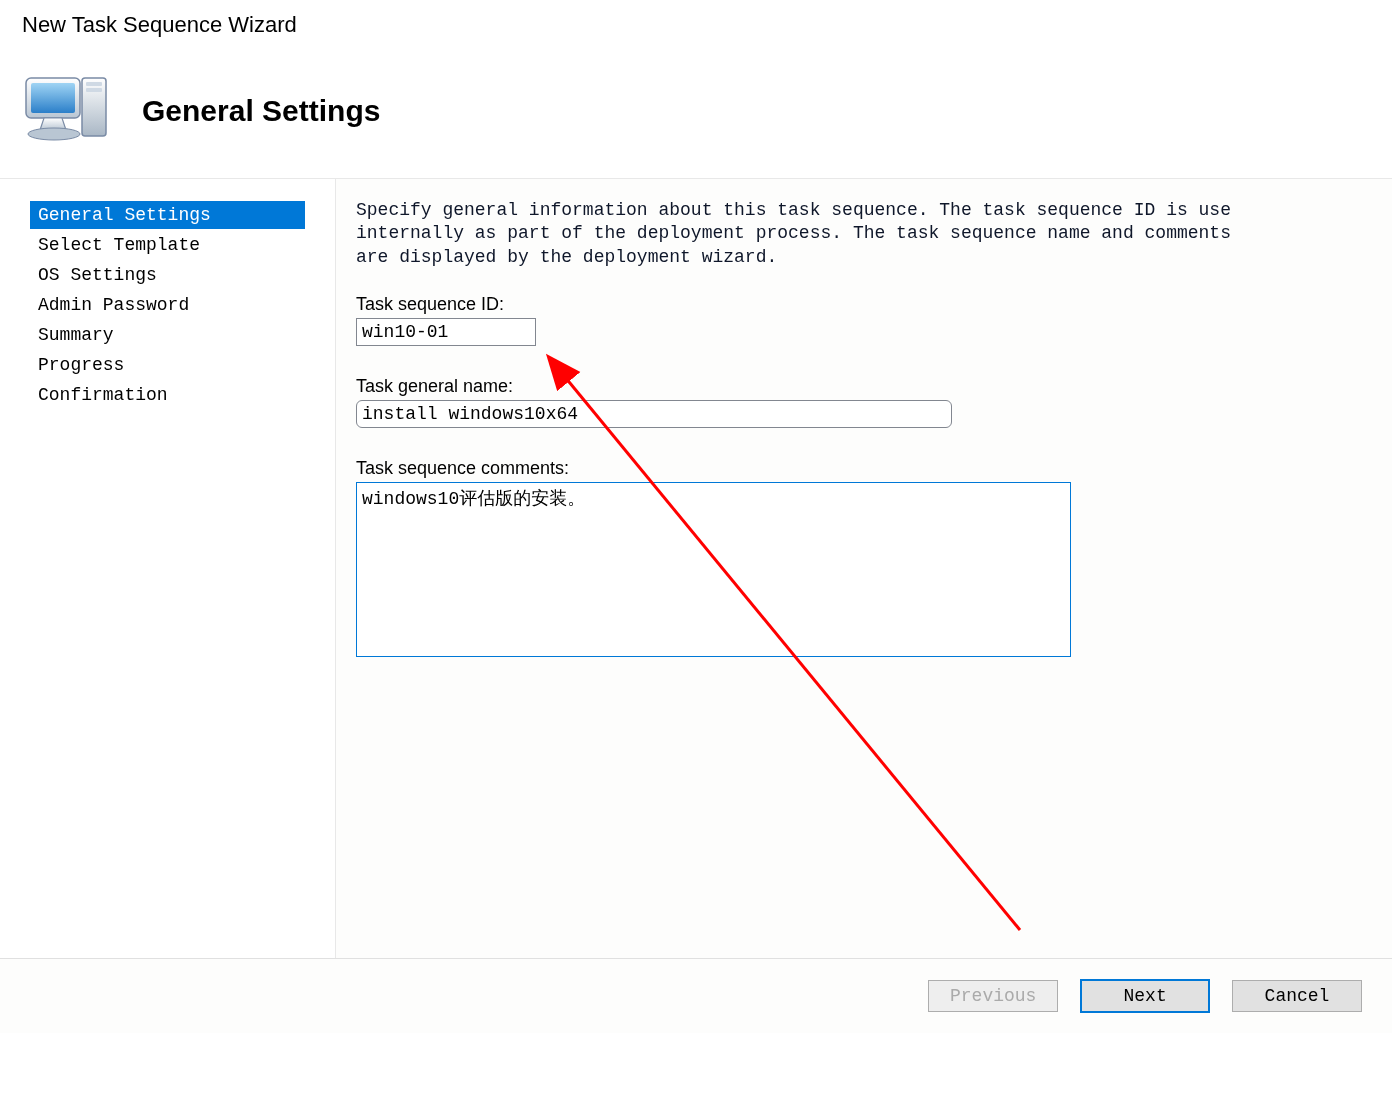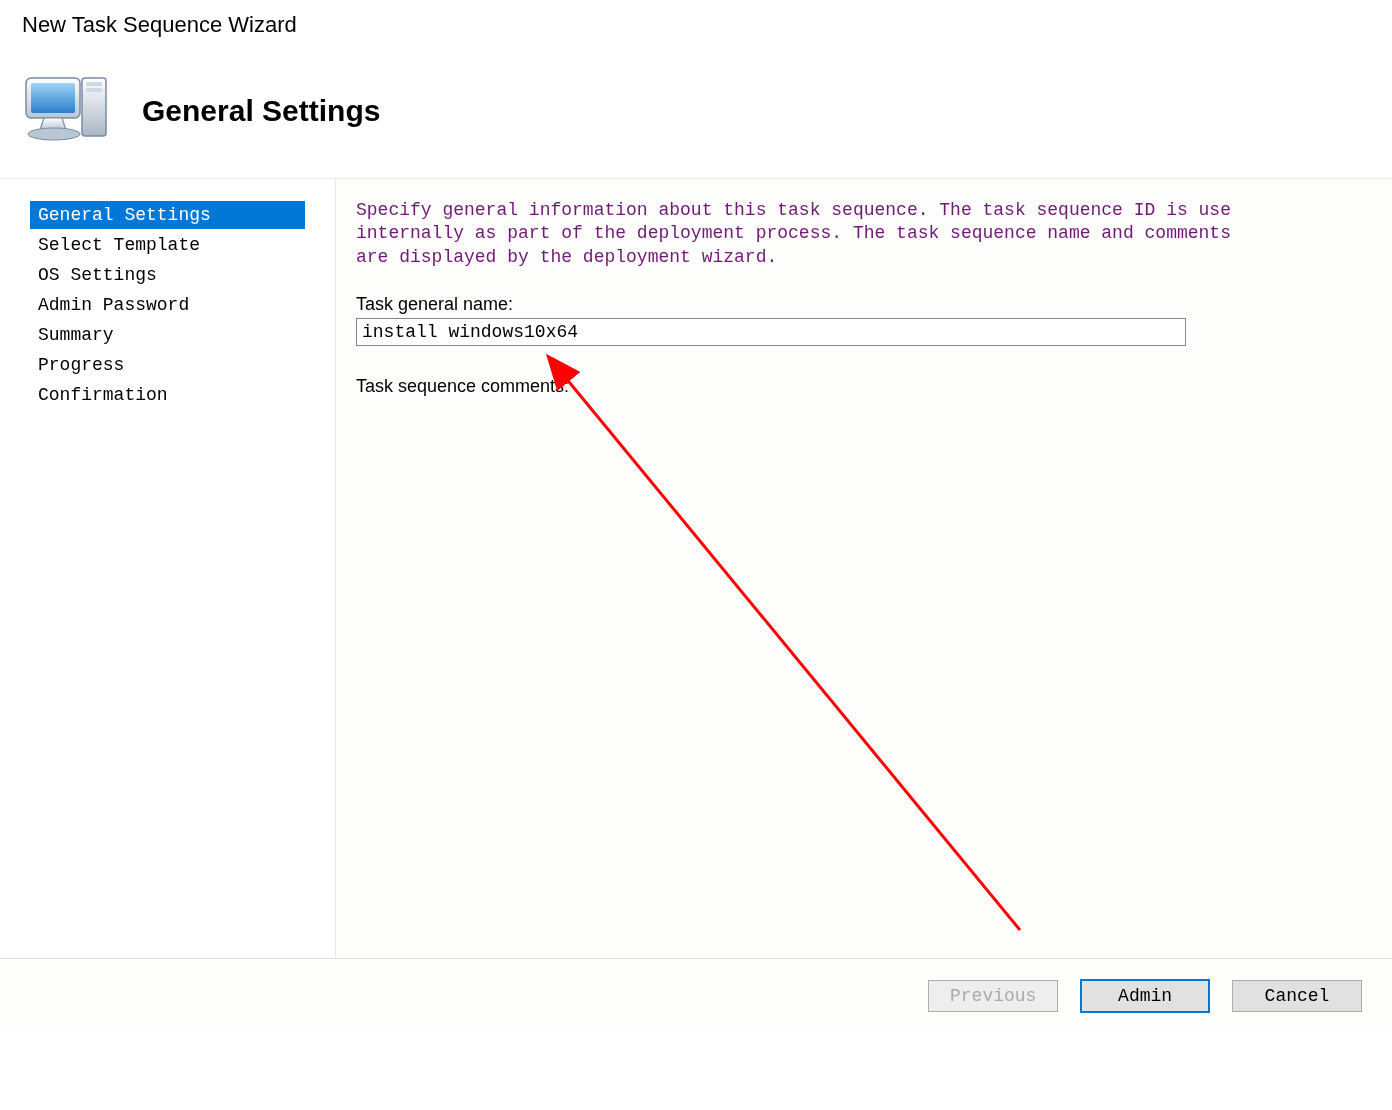--- a/index.html
+++ b/index.html
@@ -64,21 +64,21 @@
     .main-panel {
       flex: 1;
       padding: 20px 0 20px 20px;
       border-left: 1px solid #e8e8e8;
       position: relative;
       background: #fdfdfc;
     }
     .description-text {
       font-family: "Consolas", "Courier New", monospace;
       font-size: 18px;
-      color: #701a75;
+      color: #0f172a;
       margin-bottom: 25px;
       line-height: 1.3;
       white-space: pre-line;
     }
     .form-group {
       margin-bottom: 30px;
     }
     .form-label {
       font-size: 18px;
       color: #000000;
@@ -90,21 +90,22 @@
       font-size: 18px;
       padding: 3px 5px;
       border: 1px solid #828790;
       background: #ffffff;
       outline: none;
     }
     .input-id {
       width: 180px;
     }
     .input-name {
-      width: 830px;
+      width: 596px;
+      border-radius: 6px;
     }
     .textarea-comments {
       font-family: "Consolas", "Courier New", monospace;
       font-size: 18px;
       padding: 3px 5px;
       width: 715px;
       height: 175px;
       background: #ffffff;
       resize: none;
       outline: none;
@@ -186,35 +187,40 @@
       <div class="sidebar-item">Summary</div>
       <div class="sidebar-item">Progress</div>
       <div class="sidebar-item">Confirmation</div>
     </div>
 
     <div class="main-panel">
       <div class="description-text">Specify general information about this task sequence.  The task sequence ID is use
 internally as part of the deployment process.  The task sequence name and comments
 are displayed by the deployment wizard.</div>
 
+      <div class="form-group">
+        <label class="form-label">Task sequence ID:</label>
+        <input type="text" class="text-input input-id" value="win10-01" style="">
+      </div>
 
       <div class="form-group">
         <label class="form-label">Task general name:</label>
         <input type="text" class="text-input input-name" value="install windows10x64" style="">
       </div>
 
       <div class="form-group">
         <label class="form-label">Task sequence comments:</label>
+        <textarea class="textarea-comments" style="">windows10评估版的安装。</textarea>
       </div>
     </div>
   </div>
 
   <div class="button-bar">
     <button class="btn" disabled="">Previous</button>
-    <button class="btn primary">Admin</button>
+    <button class="btn primary">Next</button>
     <button class="btn">Cancel</button>
   </div>
 </div>
 
 <svg class="arrow-overlay" style="left:0; top:0;" width="1392" height="1110">
   <defs>
     <marker id="ah" markerWidth="12" markerHeight="12" refX="2" refY="5" orient="auto">
       <path d="M0,0 L0,10 L12,5 z" fill="#ff0000"></path>
     </marker>
   </defs>

